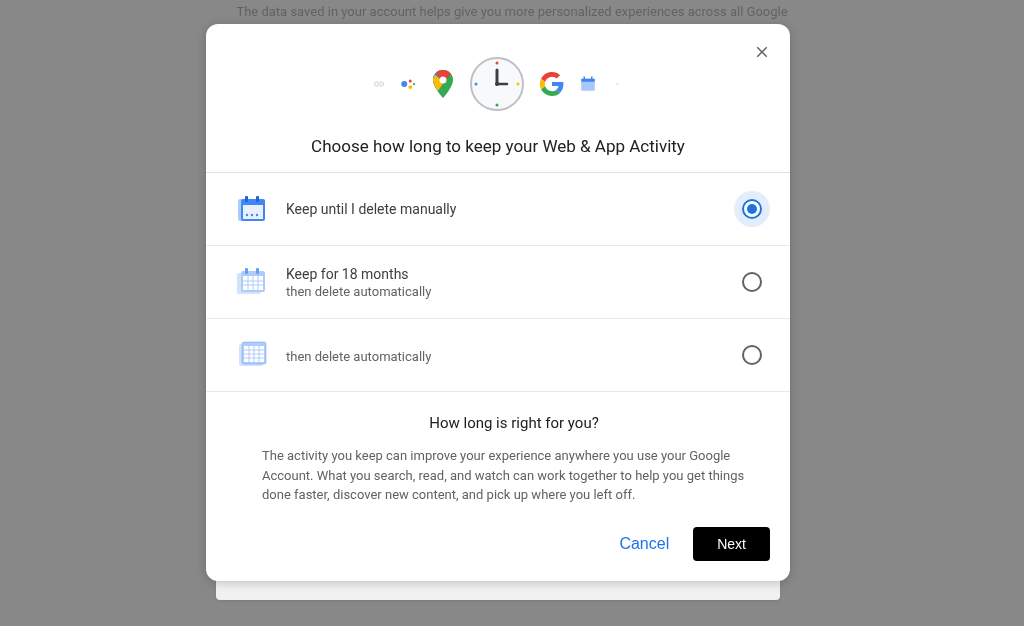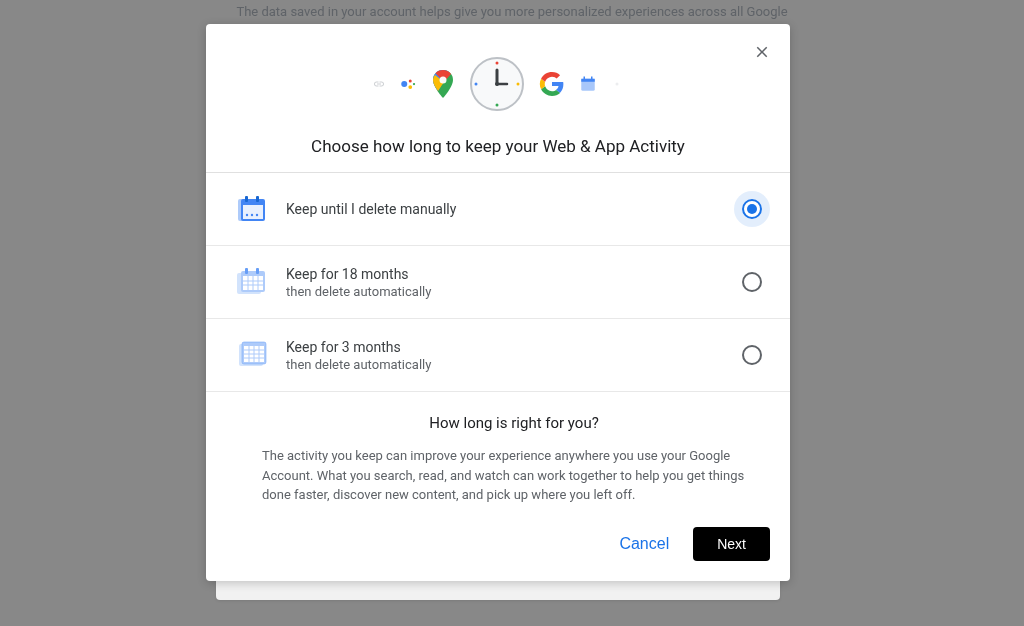--- a/index.html
+++ b/index.html
@@ -19,21 +19,21 @@
       text-align: center;
       color: #5f6368;
       font-size: 13px;
     }
     .modal {
       position: absolute;
       left: 206px;
       top: 24px;
       width: 584px;
       background: #fff;
-      border-radius: 4px;
+      border-radius: 12px;
       box-shadow: 0 2px 10px rgba(0,0,0,0.2);
       display: flex;
       flex-direction: column;
     }
     .modal-header {
       position: relative;
       padding: 24px 24px 16px;
       text-align: center;
     }
     .close-btn {
@@ -270,21 +270,20 @@
         <rect x="8" y="5" width="24" height="22" rx="2" fill="#aecbfa" stroke="#669df6" stroke-width="0.5"></rect>
         <rect x="10" y="9" width="20" height="16" fill="#fff"></rect>
         <line x1="10" y1="13" x2="30" y2="13" stroke="#aecbfa" stroke-width="1"></line>
         <line x1="10" y1="17" x2="30" y2="17" stroke="#aecbfa" stroke-width="1"></line>
         <line x1="10" y1="21" x2="30" y2="21" stroke="#aecbfa" stroke-width="1"></line>
         <line x1="15" y1="9" x2="15" y2="25" stroke="#aecbfa" stroke-width="1"></line>
         <line x1="20" y1="9" x2="20" y2="25" stroke="#aecbfa" stroke-width="1"></line>
         <line x1="25" y1="9" x2="25" y2="25" stroke="#aecbfa" stroke-width="1"></line>
       </svg>
     <div class="option-text">
-      <div class="option-title">Keep for 3 months</div>
       <div class="option-subtitle">then delete automatically</div>
     </div>
     <div class="radio"></div>
   </div>
 
   <div class="info-section">
     <div class="info-title">How long is right for you?</div>
     <div class="info-body">The activity you keep can improve your experience anywhere you use your Google Account. What you search, read, and watch can work together to help you get things done faster, discover new content, and pick up where you left off.</div>
   </div>
 

